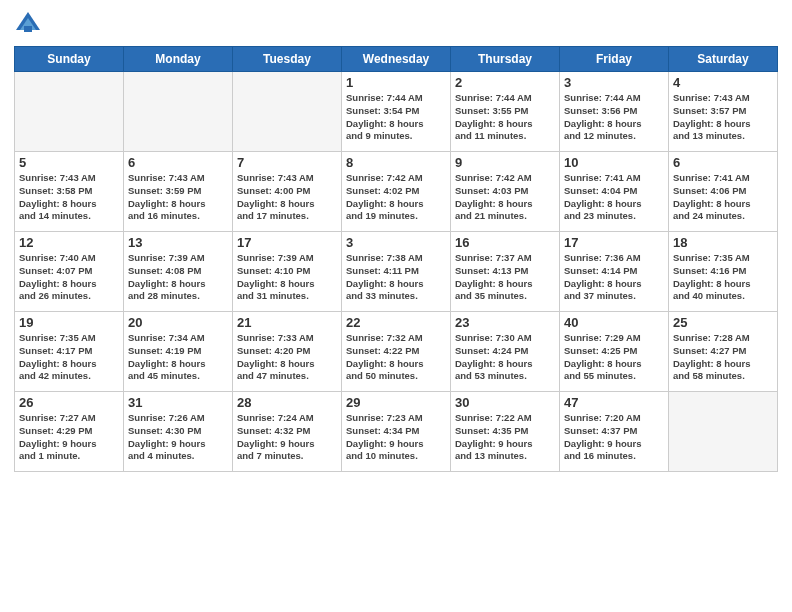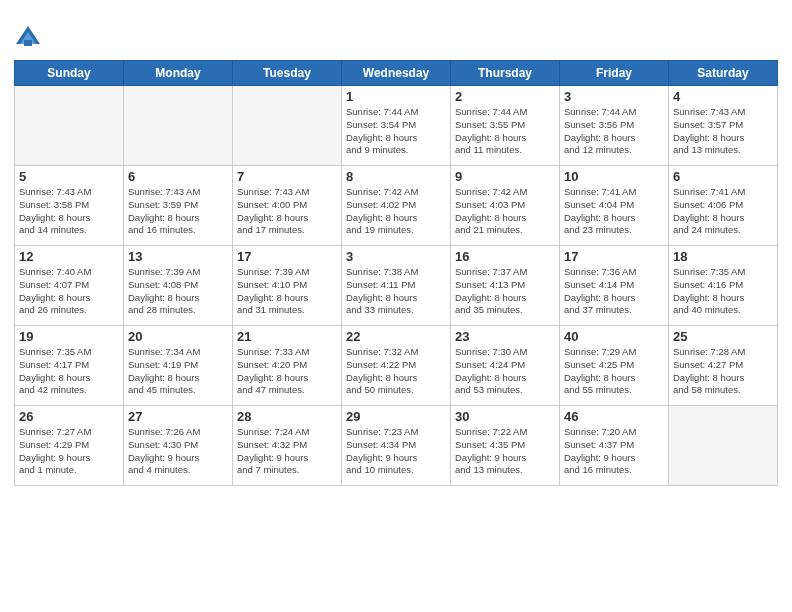--- a/index.html
+++ b/index.html
@@ -6,21 +6,21 @@
     body {
       font-family: Arial, sans-serif;
       background: #fff;
       width: 792px;
       height: 612px;
       overflow: hidden;
     }
     .container {
       width: 792px;
       height: 612px;
-      padding: 24px 14px 10px 14px;
+      padding: 10px 14px 10px 14px;
     }
     .header {
       display: flex;
       justify-content: space-between;
       align-items: flex-start;
       margin-bottom: 8px;
     }
     .logo {
       display: flex;
       align-items: center;
@@ -88,20 +88,21 @@
     .day-num {
       font-size: 13px;
       font-weight: bold;
       margin-bottom: 2px;
       display: block;
     }
     .cell-text {
       font-size: 9.5px;
       line-height: 1.35;
       color: #444;
+      font-weight: bold;
     }
   </style>
 </head>
 <body>
 
 <div class="container">
   <div class="header">
     <div class="logo">
       <svg class="logo-icon" viewBox="0 0 28 28">
         <polygon points="14,2 26,20 2,20" fill="#2a6db5"></polygon>
@@ -242,36 +243,36 @@
             <span class="day-num">25</span>
             <div class="cell-text">Sunrise: 7:28 AM<br>Sunset: 4:27 PM<br>Daylight: 8 hours<br>and 58 minutes.</div>
           </td>
         </tr>
         <tr>
           <td>
             <span class="day-num">26</span>
             <div class="cell-text">Sunrise: 7:27 AM<br>Sunset: 4:29 PM<br>Daylight: 9 hours<br>and 1 minute.</div>
           </td>
           <td>
-            <span class="day-num">27</span>
+            <span class="day-num">31</span>
             <div class="cell-text">Sunrise: 7:26 AM<br>Sunset: 4:30 PM<br>Daylight: 9 hours<br>and 4 minutes.</div>
           </td>
           <td>
             <span class="day-num">28</span>
             <div class="cell-text">Sunrise: 7:24 AM<br>Sunset: 4:32 PM<br>Daylight: 9 hours<br>and 7 minutes.</div>
           </td>
           <td>
             <span class="day-num">29</span>
             <div class="cell-text">Sunrise: 7:23 AM<br>Sunset: 4:34 PM<br>Daylight: 9 hours<br>and 10 minutes.</div>
           </td>
           <td>
             <span class="day-num">30</span>
             <div class="cell-text">Sunrise: 7:22 AM<br>Sunset: 4:35 PM<br>Daylight: 9 hours<br>and 13 minutes.</div>
           </td>
           <td>
-            <span class="day-num">46</span>
+            <span class="day-num">47</span>
             <div class="cell-text">Sunrise: 7:20 AM<br>Sunset: 4:37 PM<br>Daylight: 9 hours<br>and 16 minutes.</div>
           </td>
           <td class="shade"></td>
         </tr>
       </tbody>
   </table>
 </div>
 
 </body></html>

